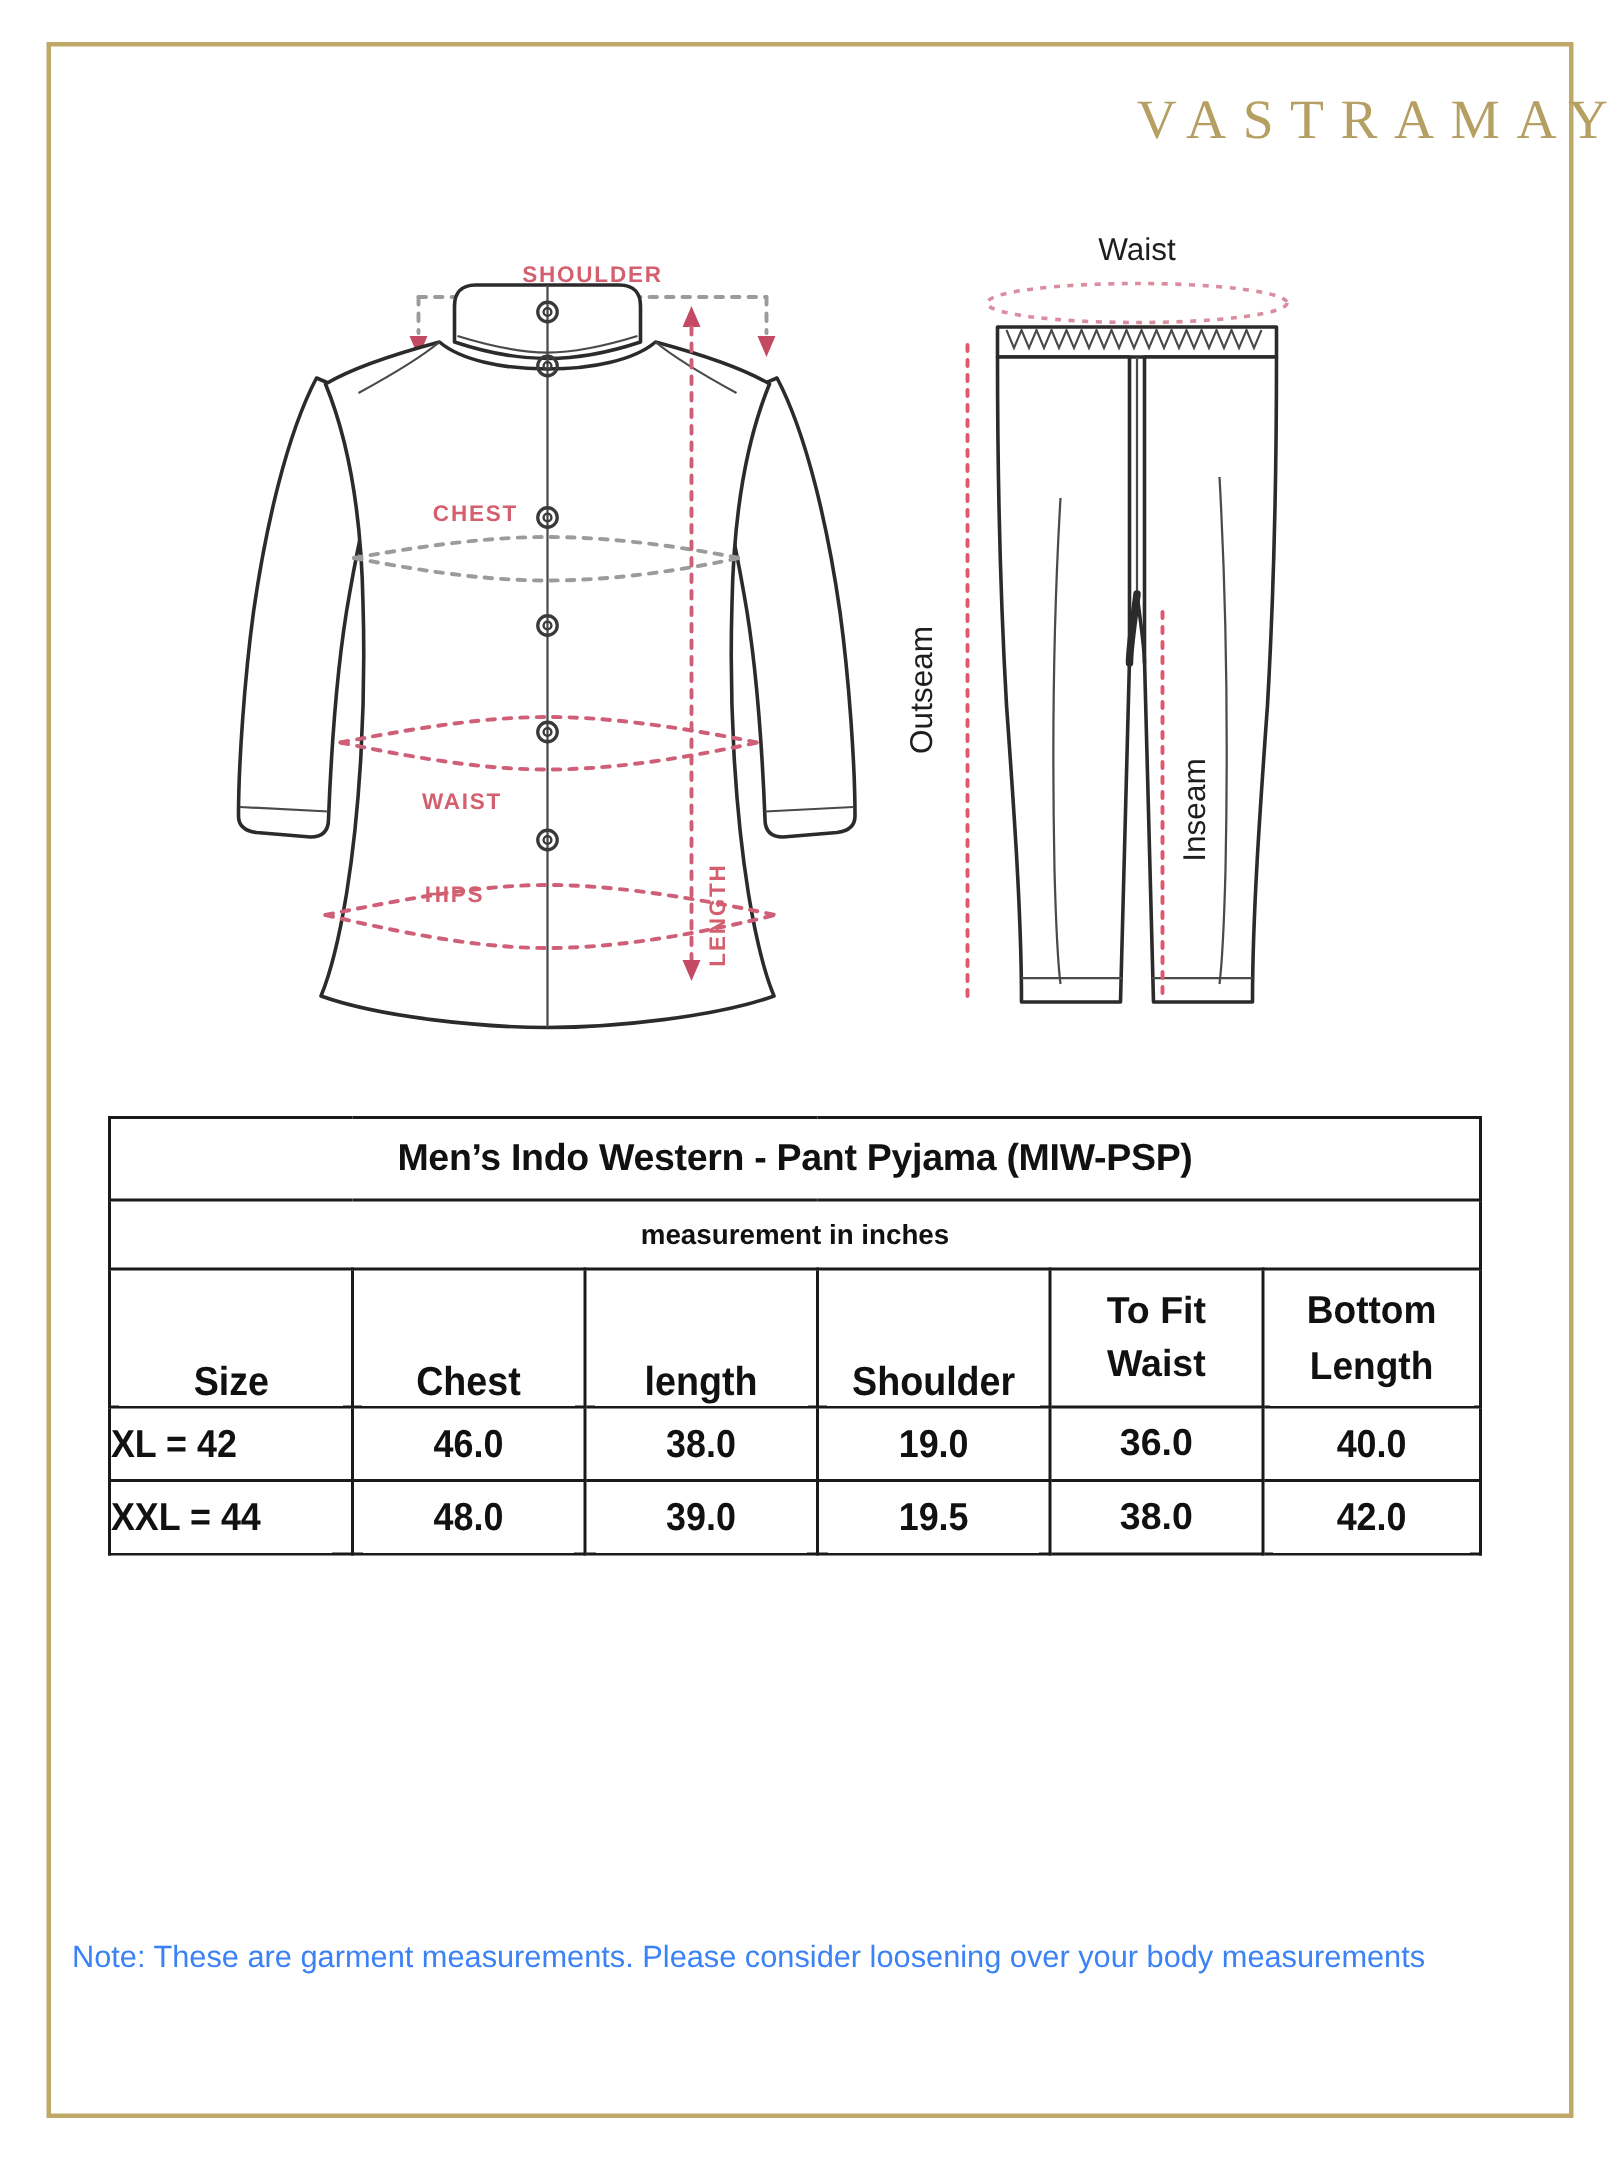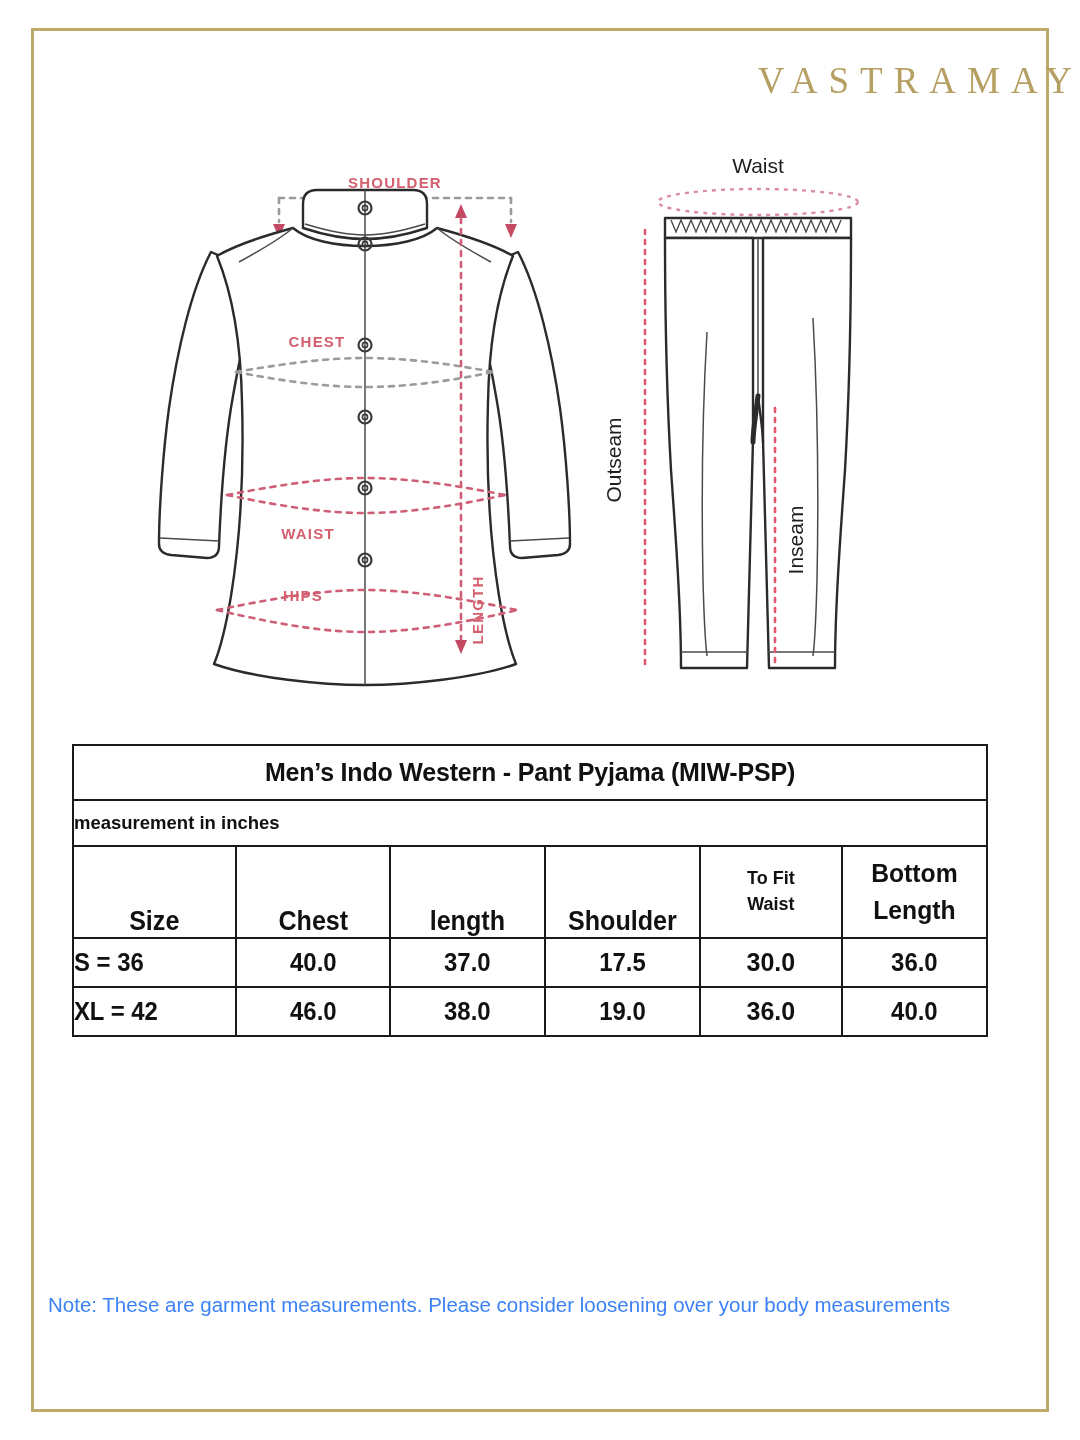--- a/index.html
+++ b/index.html
@@ -85,21 +85,21 @@
   }
   .ttitle {
     text-align: center;
     font-size: 25px;
     font-weight: bold;
     height: 55px;
     font-family: "Liberation Sans", sans-serif;
     letter-spacing: -0.2px;
   }
   .tsub {
-    text-align: left;
+    text-align: center;
     font-size: 18.5px;
     font-weight: bold;
     height: 46px;
     font-family: "Liberation Sans", sans-serif;
     margin-top: 20px;
   }
   .hd {
     height: 92px;
     vertical-align: bottom;
     text-align: center;
@@ -107,21 +107,21 @@
     font-size: 27px;
     font-family: "Liberation Sans", sans-serif;
     padding-bottom: 9px;
     transform: scaleX(0.93);
   }
   .hd2 {
     height: 92px;
     vertical-align: middle;
     text-align: center;
     font-weight: bold;
-    font-size: 18px;
+    font-size: 25px;
     line-height: 1.42;
     font-family: "Liberation Sans", sans-serif;
     padding-bottom: 4px;
   }
   .hd2.cond { transform: scaleX(0.95); font-size: 26px; }
   td.cell {
     height: 49px;
     text-align: center;
     font-weight: bold;
     font-size: 26px;
@@ -400,35 +400,35 @@
           <div>To Fit</div>
           <div>Waist</div>
         </td>
         <td class="hd2 cond">
           <div>Bottom</div>
           <div>Length</div>
         </td>
       </tr>
 
       <tr>
-        <td class="sizecell">S = 36</td>
-        <td class="cell">40.0</td>
-        <td class="cell">37.0</td>
-        <td class="cell">17.5</td>
-        <td class="cell plain">30.0</td>
-        <td class="cell">36.0</td>
-      </tr>
-      <tr>
         <td class="sizecell">XL = 42</td>
         <td class="cell">46.0</td>
         <td class="cell">38.0</td>
         <td class="cell">19.0</td>
         <td class="cell plain">36.0</td>
         <td class="cell">40.0</td>
       </tr>
+      <tr>
+        <td class="sizecell">XXL = 44</td>
+        <td class="cell">48.0</td>
+        <td class="cell">39.0</td>
+        <td class="cell">19.5</td>
+        <td class="cell plain">38.0</td>
+        <td class="cell">42.0</td>
+      </tr>
     </tbody>
   </table>
 
   <div id="note">
     <span class="l1">Note: These are garment measurements. Please consider loosening over your body measurements</span>
   </div>
 
 </div>
 
 </body></html>

